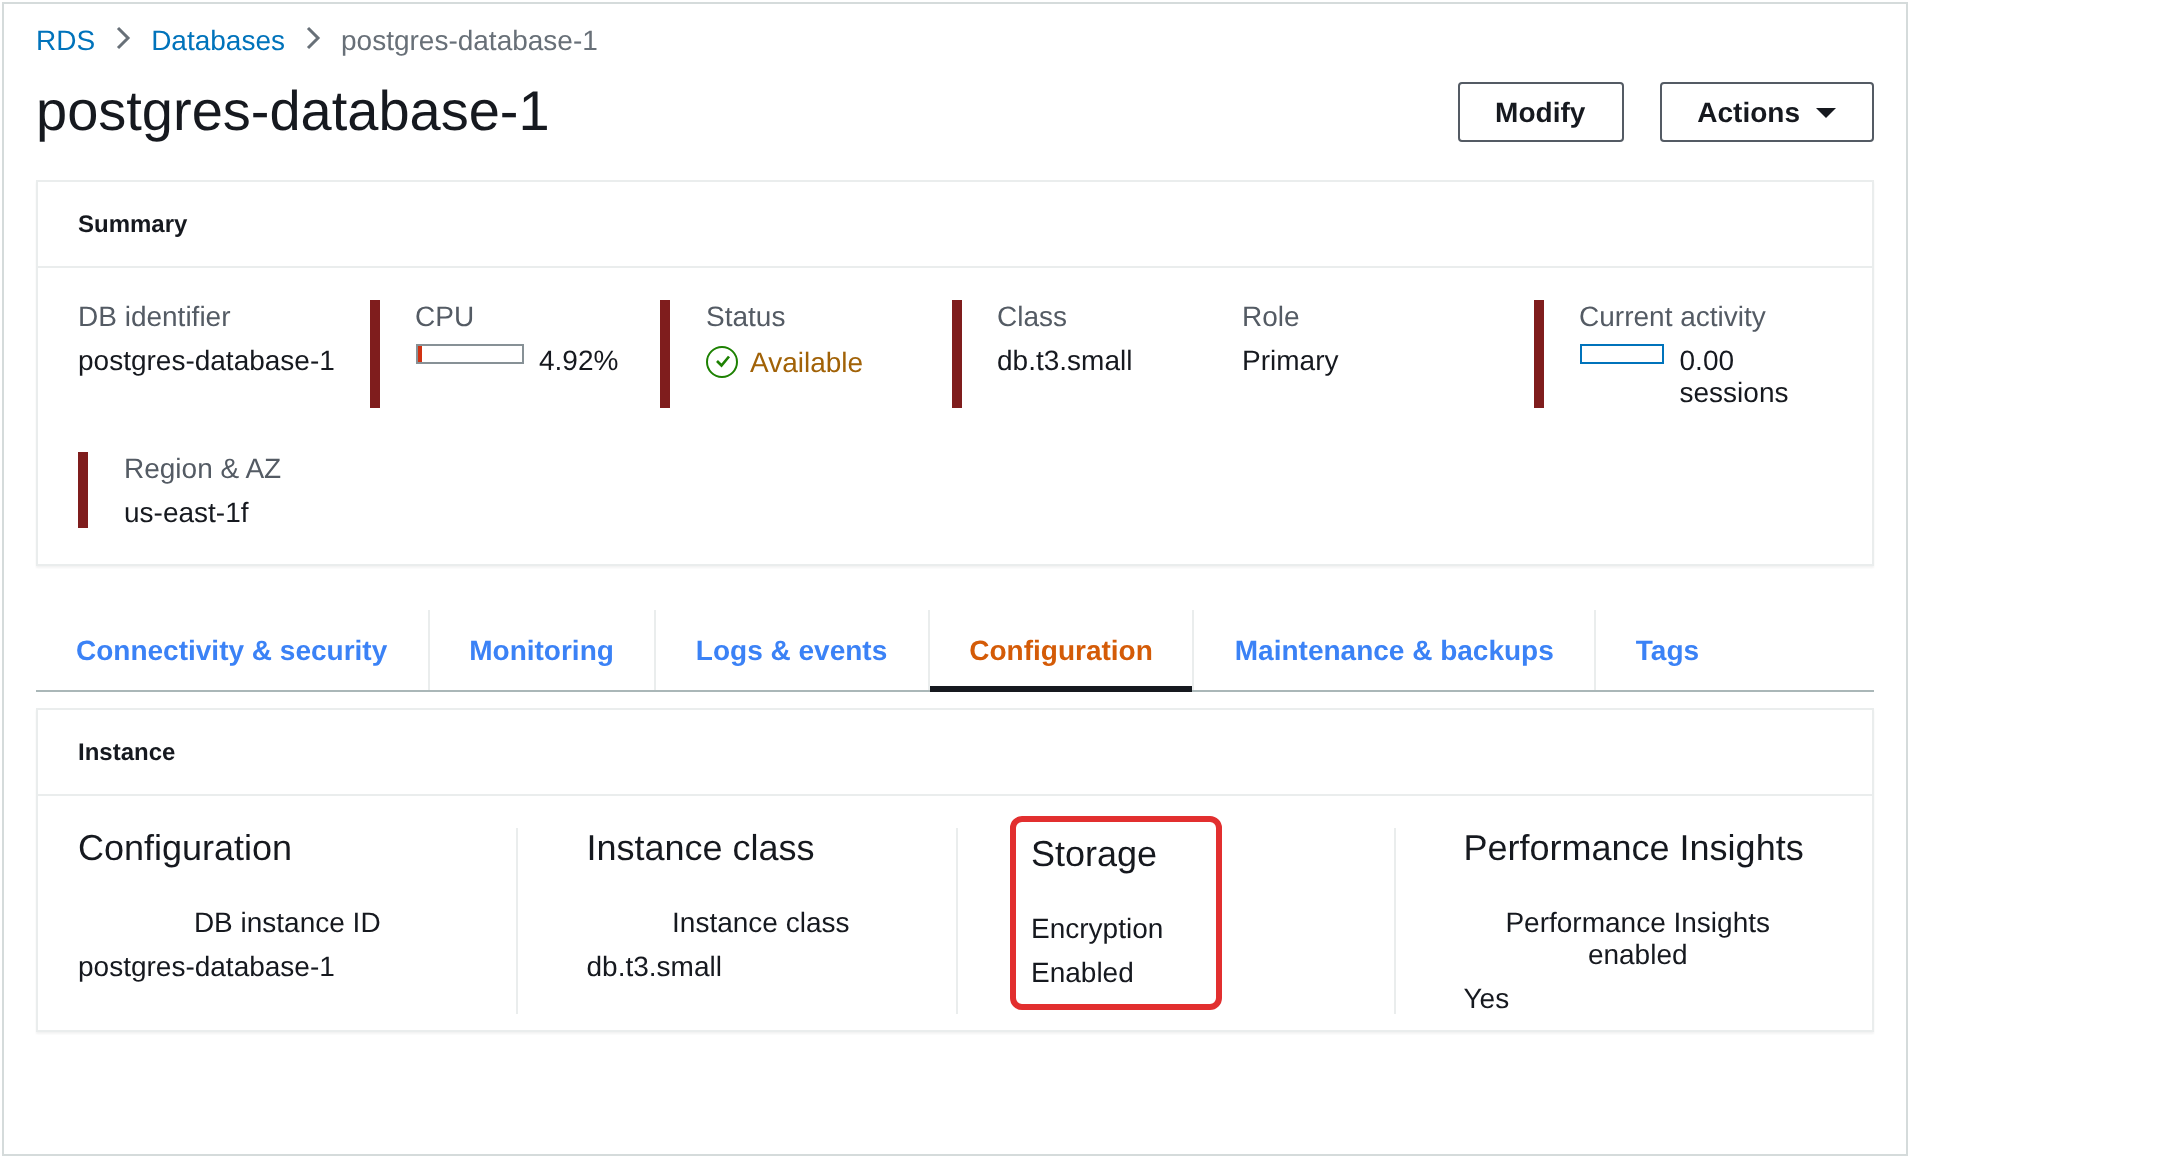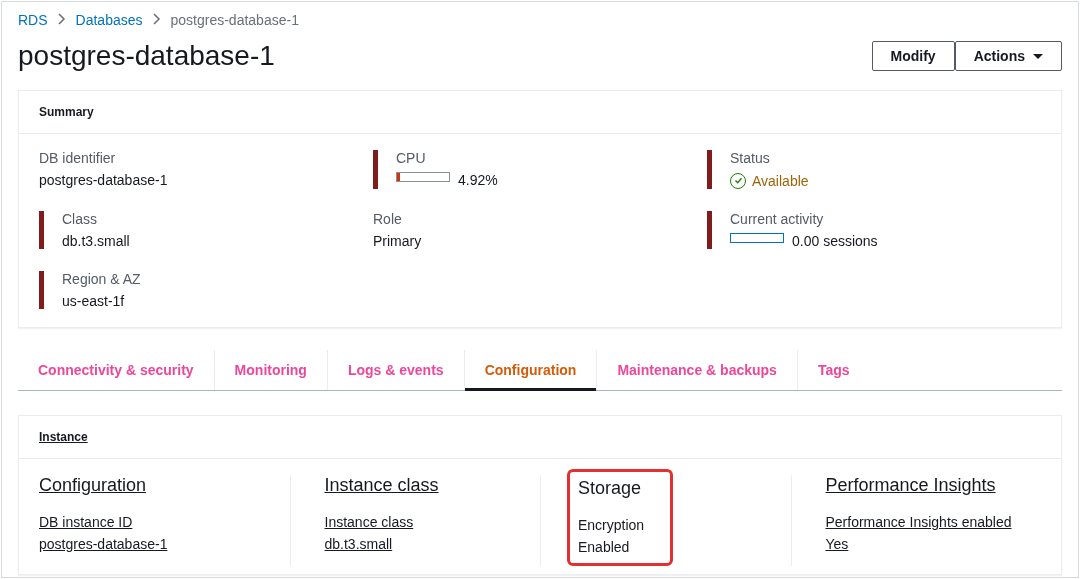--- a/index.html
+++ b/index.html
@@ -7,21 +7,21 @@
       font-family: "Amazon Ember", "Helvetica Neue", Arial, sans-serif;
       font-size: 14px;
       color: #16191f;
       background: #fff;
       width: 1080px;
       height: 579px;
       overflow: hidden;
     }
     .page {
       border: 1px solid #d5dbdb;
-      width: 1078px;
+      width: 953px;
       height: 577px;
       margin: 1px;
       padding: 0 16px 0 16px;
       background: #fff;
     }
     .breadcrumb {
       display: flex;
       align-items: center;
       gap: 10px;
       padding: 10px 0 8px 0;
@@ -30,21 +30,21 @@
     .breadcrumb a { color: #0073bb; text-decoration: none; cursor: pointer; }
     .breadcrumb .sep { color: #687078; }
     .breadcrumb .current { color: #687078; }
     .title-row {
       display: flex;
       align-items: center;
       justify-content: space-between;
       padding: 4px 0 18px 0;
     }
     .title { font-size: 28px; font-weight: 400; }
-    .actions-row { display: flex; gap: 0; }
+    .actions-row { display: flex; gap: 18px; }
     .btn {
       border: 1px solid #545b64;
       background: #fff;
       color: #16191f;
       font-weight: 700;
       font-size: 14px;
       padding: 6px 18px;
       cursor: pointer;
       display: inline-flex;
       align-items: center;
@@ -63,21 +63,21 @@
       background: #fff;
     }
     .panel-header {
       padding: 14px 20px 14px 20px;
       border-bottom: 1px solid #eaeded;
       font-size: 12px;
       font-weight: 700;
     }
     .summary-grid {
       display: grid;
-      grid-template-columns: repeat(3, 1fr);
+      grid-template-columns: repeat(6, 1fr);
       padding: 16px 20px 18px 20px;
       column-gap: 0;
       row-gap: 22px;
     }
     .summary-grid .col { border-left: 5px solid #7f1d1d; padding-left: 18px; padding-right: 10px;}
     .summary-grid .col:first-child,
     .summary-grid .col:nth-child(5) { border-left: none; padding-left: 0; }
     .label { color: #545b64; font-size: 14px; margin-bottom: 6px; }
     .value { color: #16191f; font-size: 14px; }
     .cpu-row { display: flex; gap: 8px; }
@@ -96,40 +96,40 @@
     .status-icon svg { width: 9px; height: 9px; }
     .tabs {
       display: flex;
       border-bottom: 1px solid #aab7b8;
       margin-top: 22px;
     }
     .tab {
       padding: 12px 20px;
       font-size: 14px;
       font-weight: 700;
-      color: #ec4899;
+      color: #3b82f6;
       border-left: 1px solid #eaeded;
       cursor: pointer;
       position: relative;
     }
     .tab:first-child { border-left: none; padding-left: 20px;}
     .tab.active { color: #d45b07; }
     .tab.active::after {
       content: ""; position: absolute; left: 0; right: 0; bottom: -1px; height: 3px; background: #16191f;
     }
-    .instance-panel { margin-top: 24px; text-decoration: underline; }
+    .instance-panel { margin-top: 8px; }
     .instance-grid {
       display: grid;
       grid-template-columns: repeat(4, 1fr);
       padding: 16px 20px 8px 20px;
     }
     .instance-grid .icol { border-left: 1px solid #eaeded; padding-left: 34px; padding-right: 10px;}
     .instance-grid .icol:first-child { border-left: none; padding-left: 0; }
     .section-heading { font-size: 18px; font-weight: 400; margin-bottom: 18px; }
-    .field-label { color: #16191f; font-size: 14px; margin-bottom: 6px; }
+    .field-label { color: #16191f; font-size: 14px; margin-bottom: 6px; text-align: center; }
     .field-value { color: #16191f; font-size: 14px; }
     .highlight-box {
       border: 3px solid #e22f2f;
       border-radius: 6px;
       padding: 6px 26px 8px 8px;
       margin: -6px 0 0 -8px;
       display: inline-block;
     }
   </style>
 </head>

